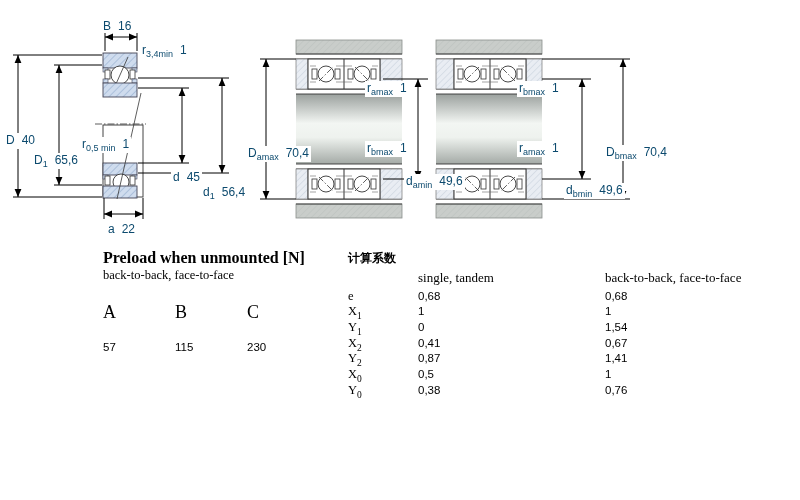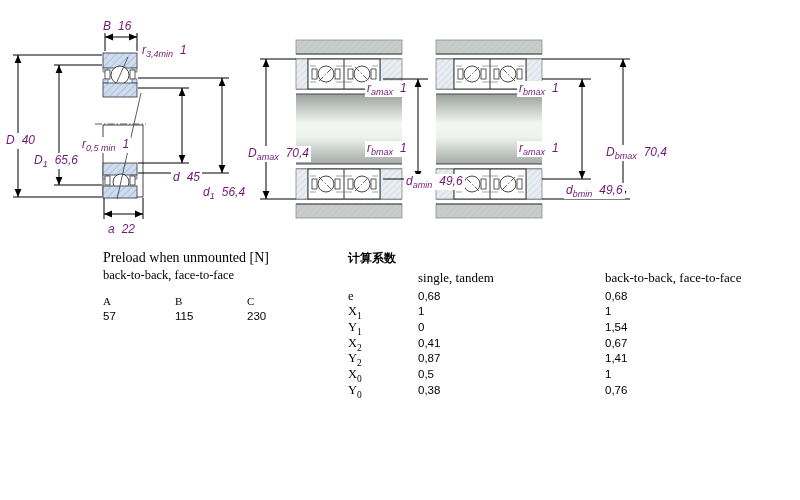--- a/index.html
+++ b/index.html
@@ -1,32 +1,32 @@
 <!DOCTYPE html>
 <html><head>
 <meta charset="utf-8">
 <style>
   html,body{margin:0;padding:0;background:#fff;}
   .stage{position:relative;width:800px;height:500px;background:#fff;overflow:hidden;
          font-family:"Liberation Sans",sans-serif;color:#000;}
   .stage svg{position:absolute;left:0;top:0;}
   
-  .dim{position:absolute;font-size:12px;line-height:14px;white-space:nowrap;color:#701a75;font-style:italic;}
+  .dim{position:absolute;font-size:12px;line-height:14px;white-space:nowrap;color:#0c4a6e;}
   .dim sub{font-size:9px;line-height:9px;}
   .dim .v{margin-left:7px;}
   .wbg{background:#fff;padding:0 2px;margin-top:44px;}
   
   .preload{position:absolute;left:103px;top:250px;width:260px;
            font-family:"Liberation Serif",serif;}
-  .p-title{font-size:14px;font-weight:normal;line-height:15px;}
+  .p-title{font-size:16px;font-weight:bold;line-height:15px;}
   .p-sub{font-size:12.5px;margin-top:3px;}
   .p-row{margin-top:0;}
-  .p-head{margin-top:12px;font-size:11px;}
+  .p-head{margin-top:19px;font-size:18px;}
   .p-row span{display:inline-block;width:72px;}
-  .p-vals{margin-top:3px;font-family:"Liberation Sans",sans-serif;font-size:11.5px;}
+  .p-vals{margin-top:18px;font-family:"Liberation Sans",sans-serif;font-size:11.5px;}
   .f-title{position:absolute;left:348px;top:250px;font-family:"Liberation Serif",serif;
            font-size:12px;font-weight:bold;}
   .f-head{position:absolute;top:270px;font-family:"Liberation Serif",serif;font-size:13px;white-space:nowrap;}
   .f-lab{position:absolute;left:348px;font-family:"Liberation Serif",serif;font-size:12.5px;}
   .f-lab sub{font-size:9.5px;}
   .f-v1{position:absolute;left:418px;font-size:11.5px;}
   .f-v2{position:absolute;left:605px;font-size:11.5px;}
   .f-row{position:absolute;left:0;top:0;width:800px;height:0;}
   .f-row span{line-height:14px;}
 </style>

